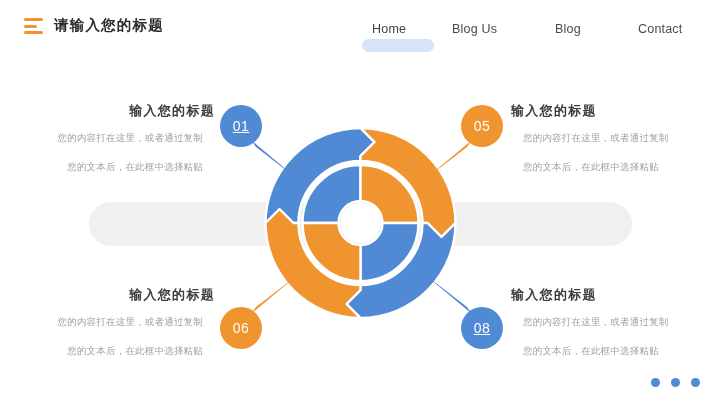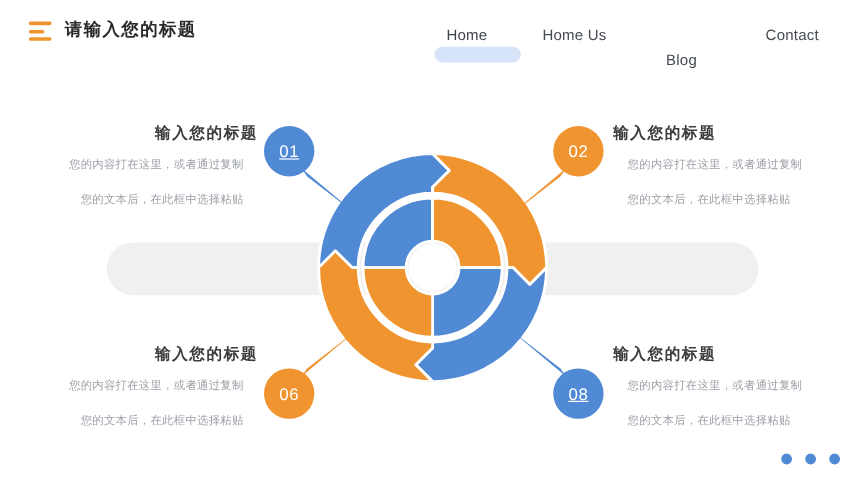--- a/index.html
+++ b/index.html
@@ -84,21 +84,21 @@
     left: 10px;
     top: 19px;
     width: 72px;
     height: 13px;
     background: #cfdef7;
     border-radius: 7px;
     opacity: 0.85;
   }
   .nav-1 { left: 20px; }
   .nav-2 { left: 100px; }
-  .nav-3 { left: 203px; margin-top: 21px; }
+  .nav-3 { left: 203px; }
   .nav-4 { left: 286px; }
 
   
   .grey-bar {
     position: absolute;
     left: 89px;
     top: 202px;
     width: 543px;
     height: 44px;
     background: #f0f0f0;
@@ -198,42 +198,42 @@
       <i></i>
         <i></i>
         <i></i>
     </span>
     <span class="brand-title">请输入您的标题</span>
   </div>
 
   <div class="nav">
     <div class="nav-pill"></div>
     <a class="nav-item active nav-1">Home</a>
-    <a class="nav-item nav-2">Home Us</a>
+    <a class="nav-item nav-2">Blog Us</a>
     <a class="nav-item nav-3">Blog</a>
     <a class="nav-item nav-4">Contact</a>
   </div>
 
 </div>
 
 <div class="grey-bar"></div>
 
 <svg class="tail" style="left:0;top:0;" width="720" height="405">
 
   <polygon points="251,140 300,181 256,147" fill="#5089D4"></polygon>
 
   <polygon points="472,140 423,181 467,147" fill="#F0942F"></polygon>
 
   <polygon points="251,314 300,273 256,307" fill="#F0942F"></polygon>
 
   <polygon points="472,314 423,273 467,307" fill="#5089D4"></polygon>
 </svg>
 
 <div class="badge blue b-01">01</div>
-<div class="badge orange b-02">02</div>
+<div class="badge orange b-02">05</div>
 <div class="badge orange b-03">06</div>
 <div class="badge blue b-04">08</div>
 
 <div class="tblock tb-01">
   <h3>输入您的标题</h3>
   <p>您的内容打在这里，或者通过复制</p>
   <p>您的文本后，在此框中选择粘贴</p>
 </div>
 
 <div class="tblock right-side tb-02">

